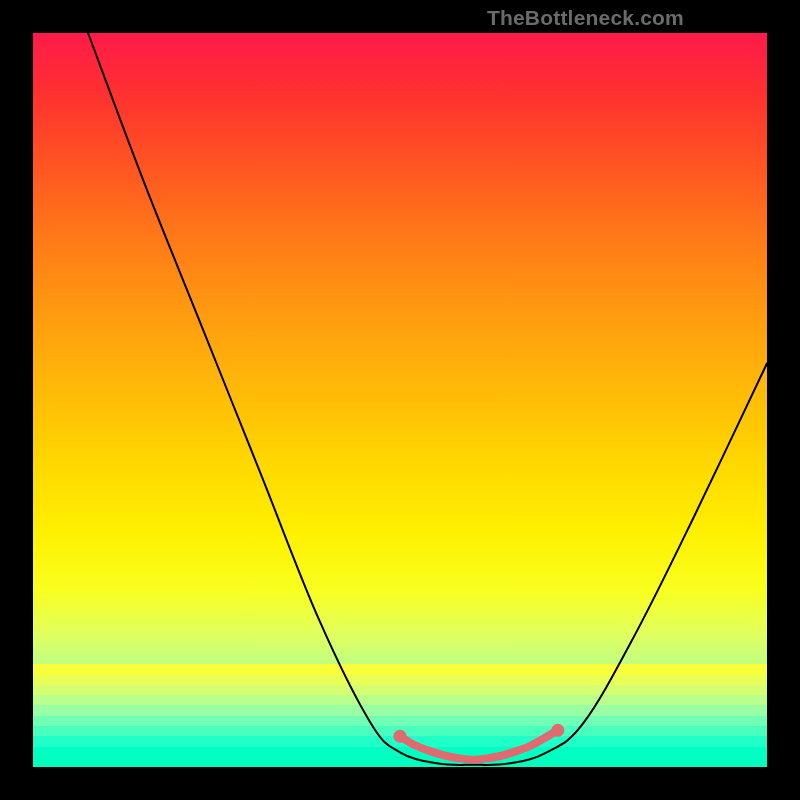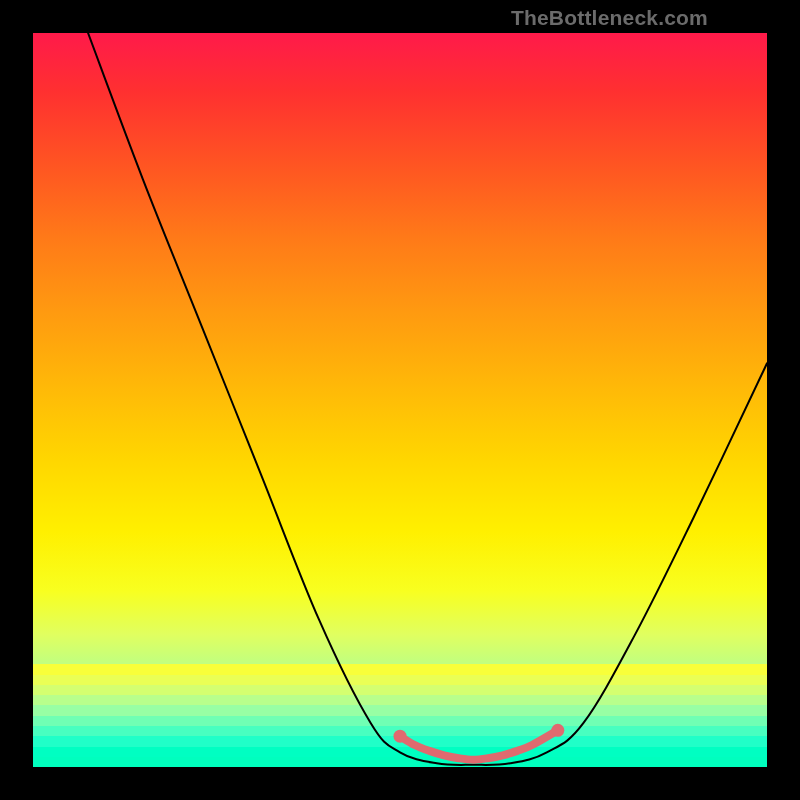--- a/index.html
+++ b/index.html
@@ -9,21 +9,20 @@
     height: 800px;
     overflow: hidden;
     background: #000;
     font-family: Arial, Helvetica, sans-serif;
   }
   .chart-container {
     position: relative;
     width: 704px;
     height: 800px;
     background: #000;
-    padding-left: 24px;
   }
   .plot-area {
     position: absolute;
     left: 33px;
     top: 33px;
     width: 734px;
     height: 734px;
     overflow: hidden;
   }
   .gradient-bg {

